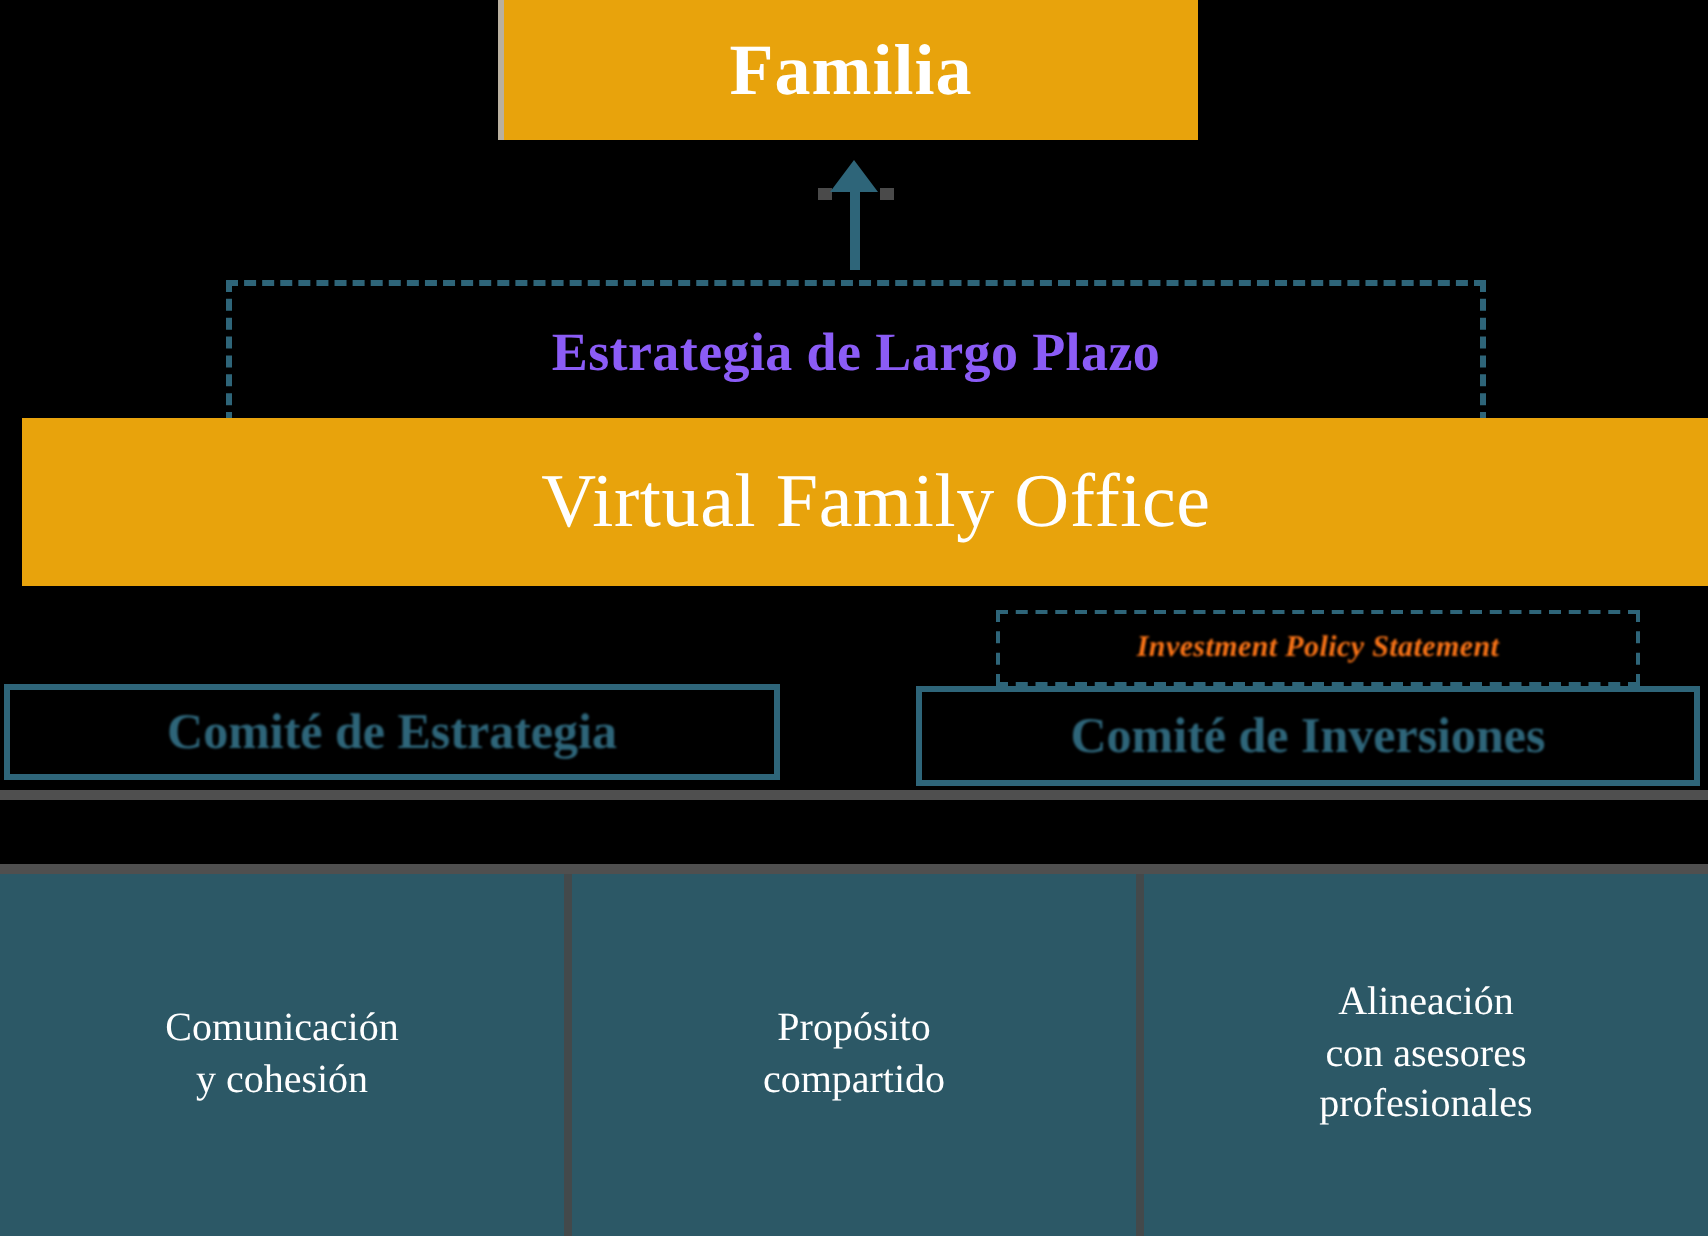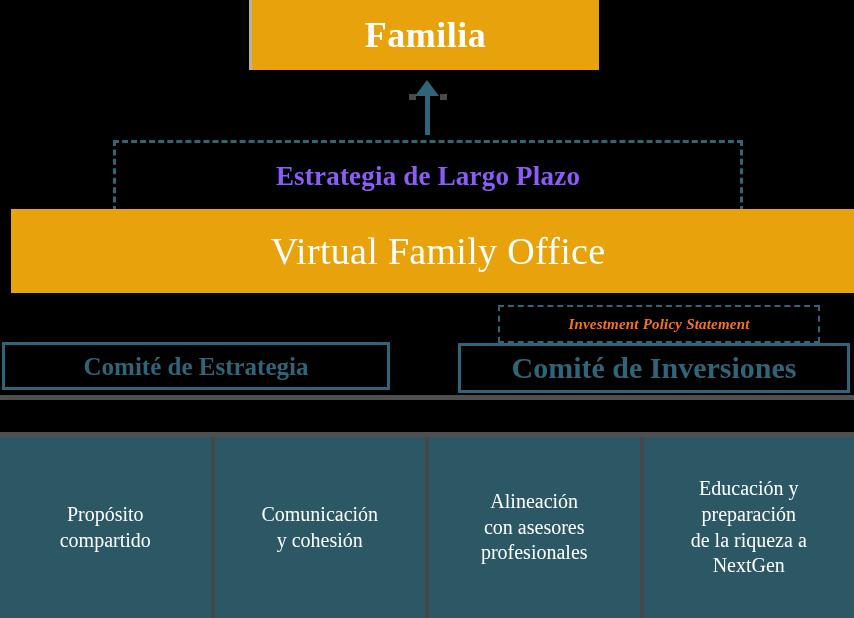--- a/index.html
+++ b/index.html
@@ -180,21 +180,21 @@
     height: 50px;
     border: 3px solid #2E6579;
     box-sizing: border-box;
     display: flex;
     align-items: center;
     justify-content: center;
     background: transparent;
   }
   .comite-inversiones-label {
     color: #2E6579;
-    font-size: 30px;
+    font-size: 25px;
     font-weight: 700;
     line-height: 1;
     filter: blur(0.4px);
   }
 
   
   .band-top {
     position: absolute;
     left: 0px;
     top: 395px;
@@ -276,33 +276,27 @@
 
   <div class="comite-inversiones">
     <span class="comite-inversiones-label">Comité de Inversiones</span>
   </div>
 
   <div class="band-top"></div>
   <div class="band-bottom"></div>
 
   <div class="pillars">
     <div class="pillar">
+      <span class="pillar-label">Comunicación
+y cohesión</span>
+    </div>
+    <div class="pillar">
       <span class="pillar-label">Propósito
 compartido</span>
-    </div>
-    <div class="pillar">
-      <span class="pillar-label">Comunicación
-y cohesión</span>
     </div>
     <div class="pillar">
       <span class="pillar-label">Alineación
 con asesores
 profesionales</span>
     </div>
-    <div class="pillar">
-      <span class="pillar-label">Educación y
-preparación
-de la riqueza a
-NextGen</span>
-    </div>
   </div>
 
 </div>
 
 </body></html>

